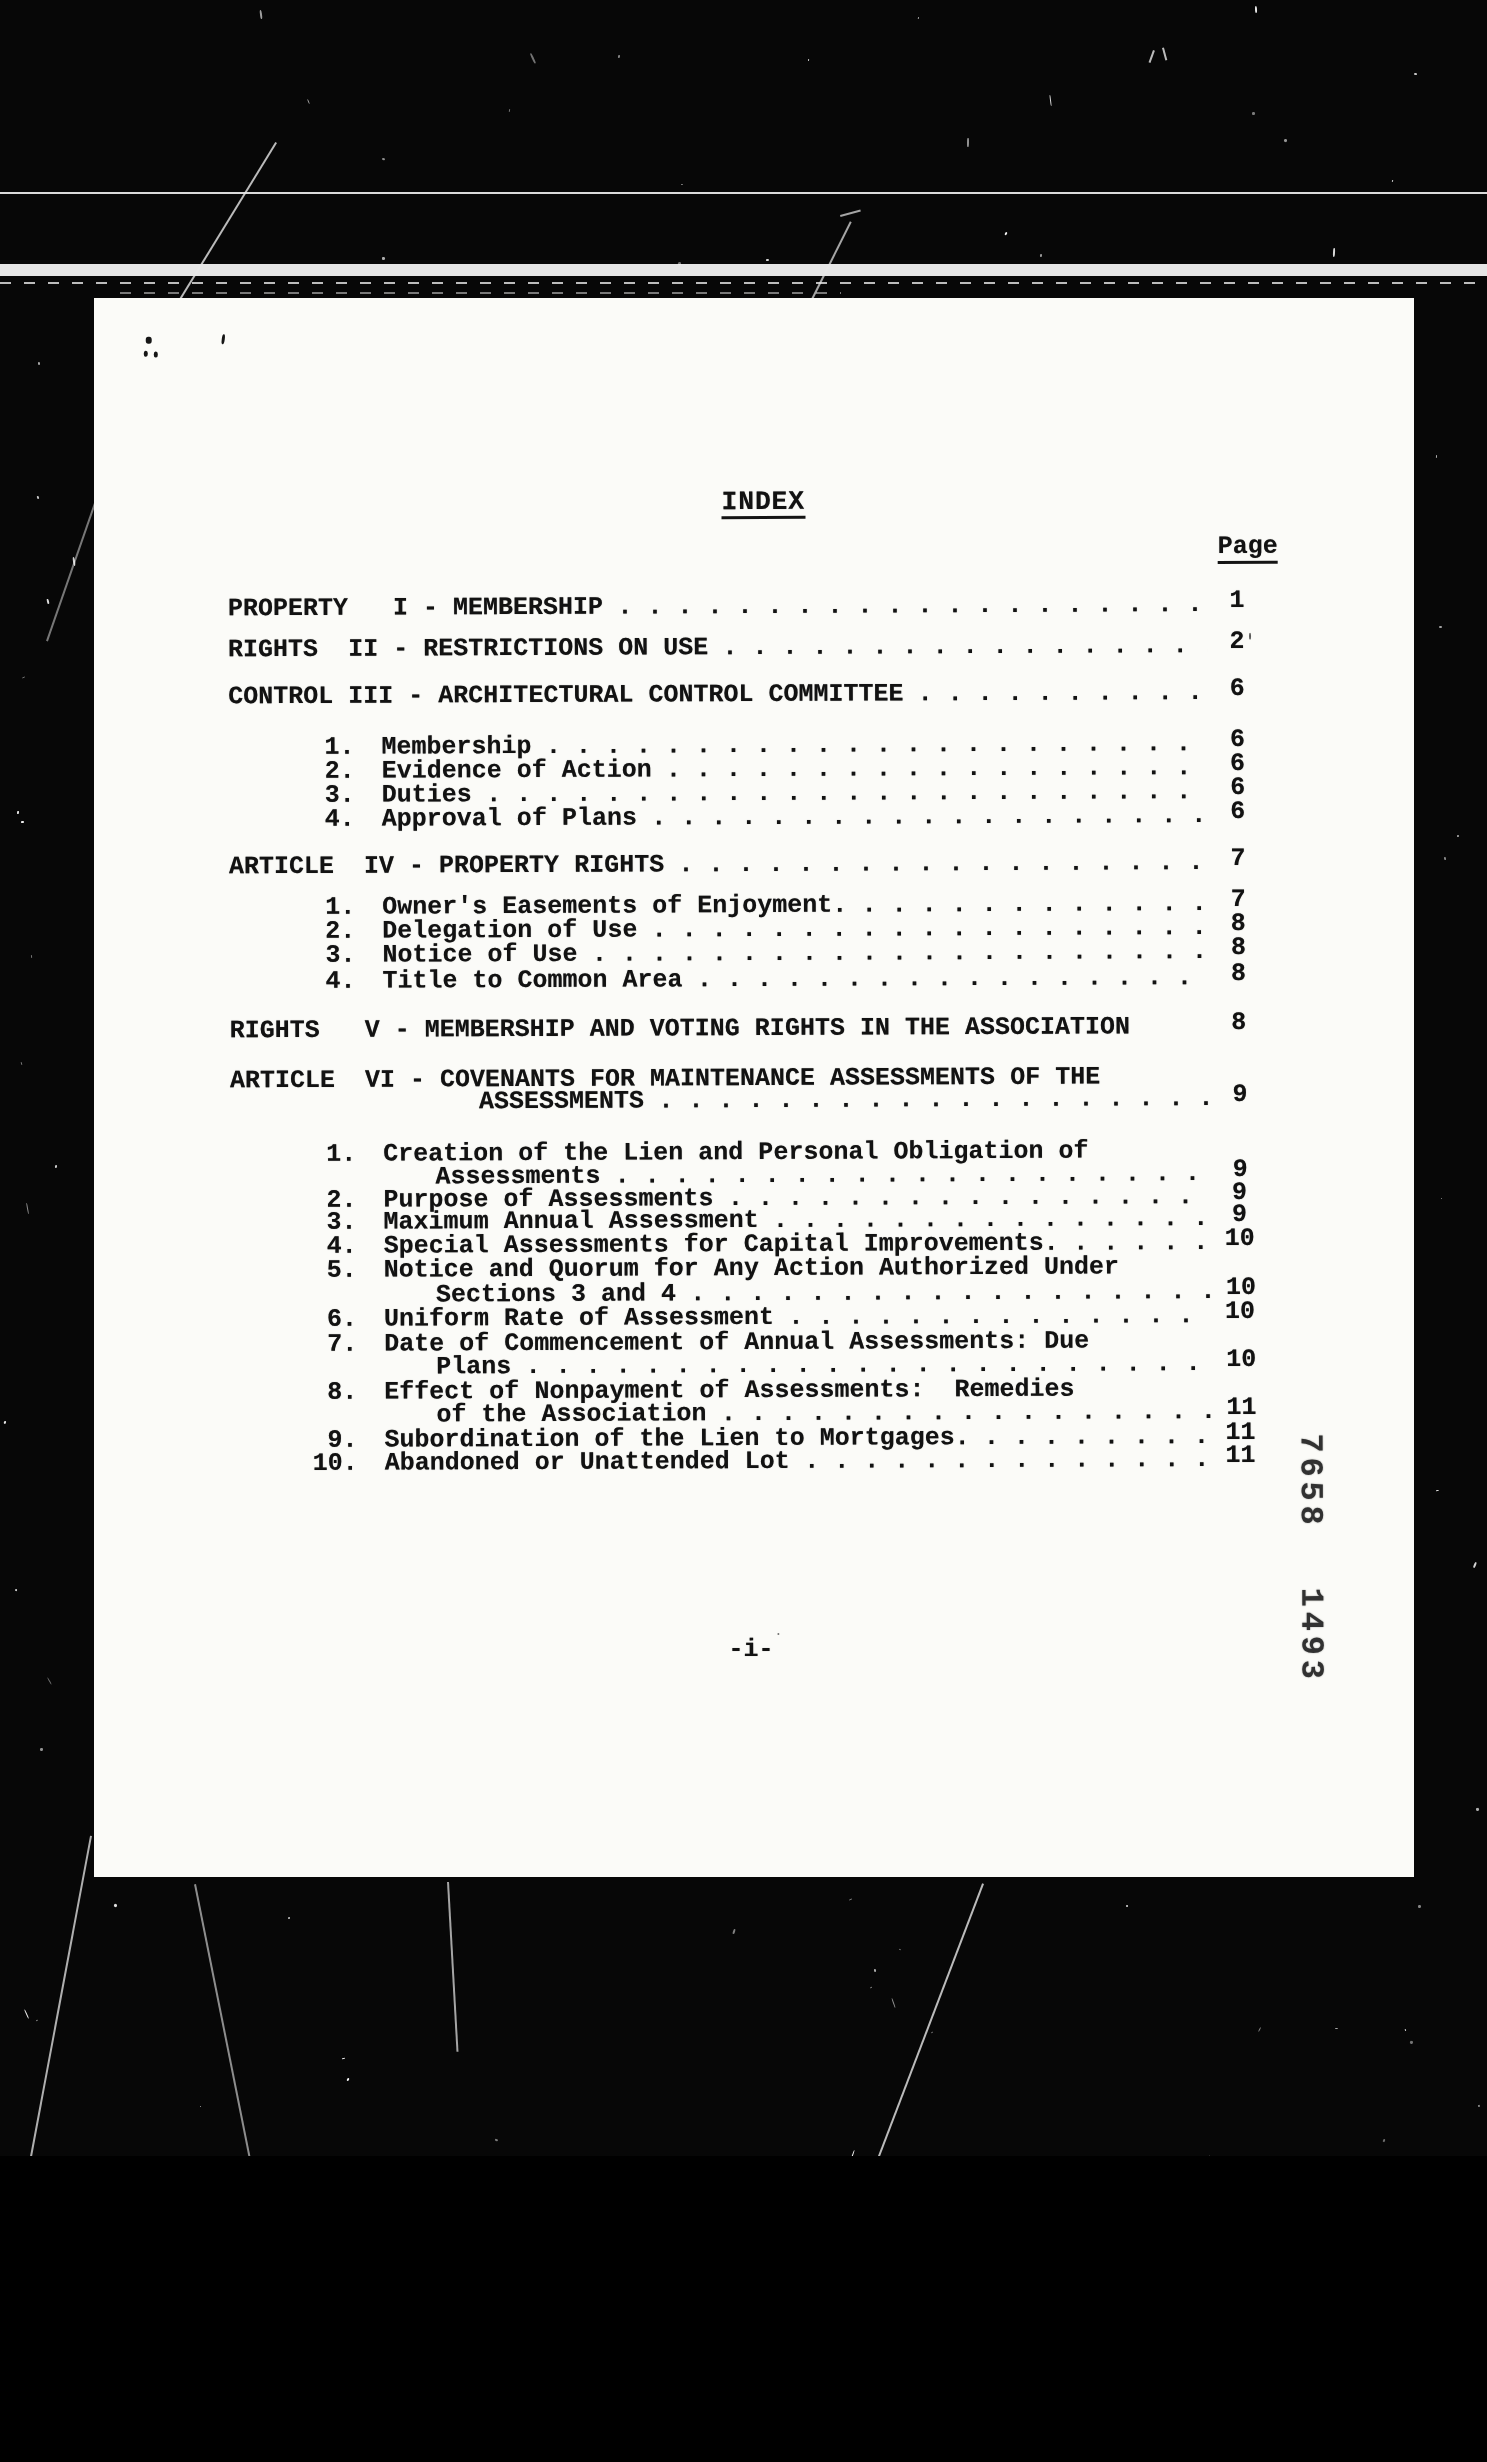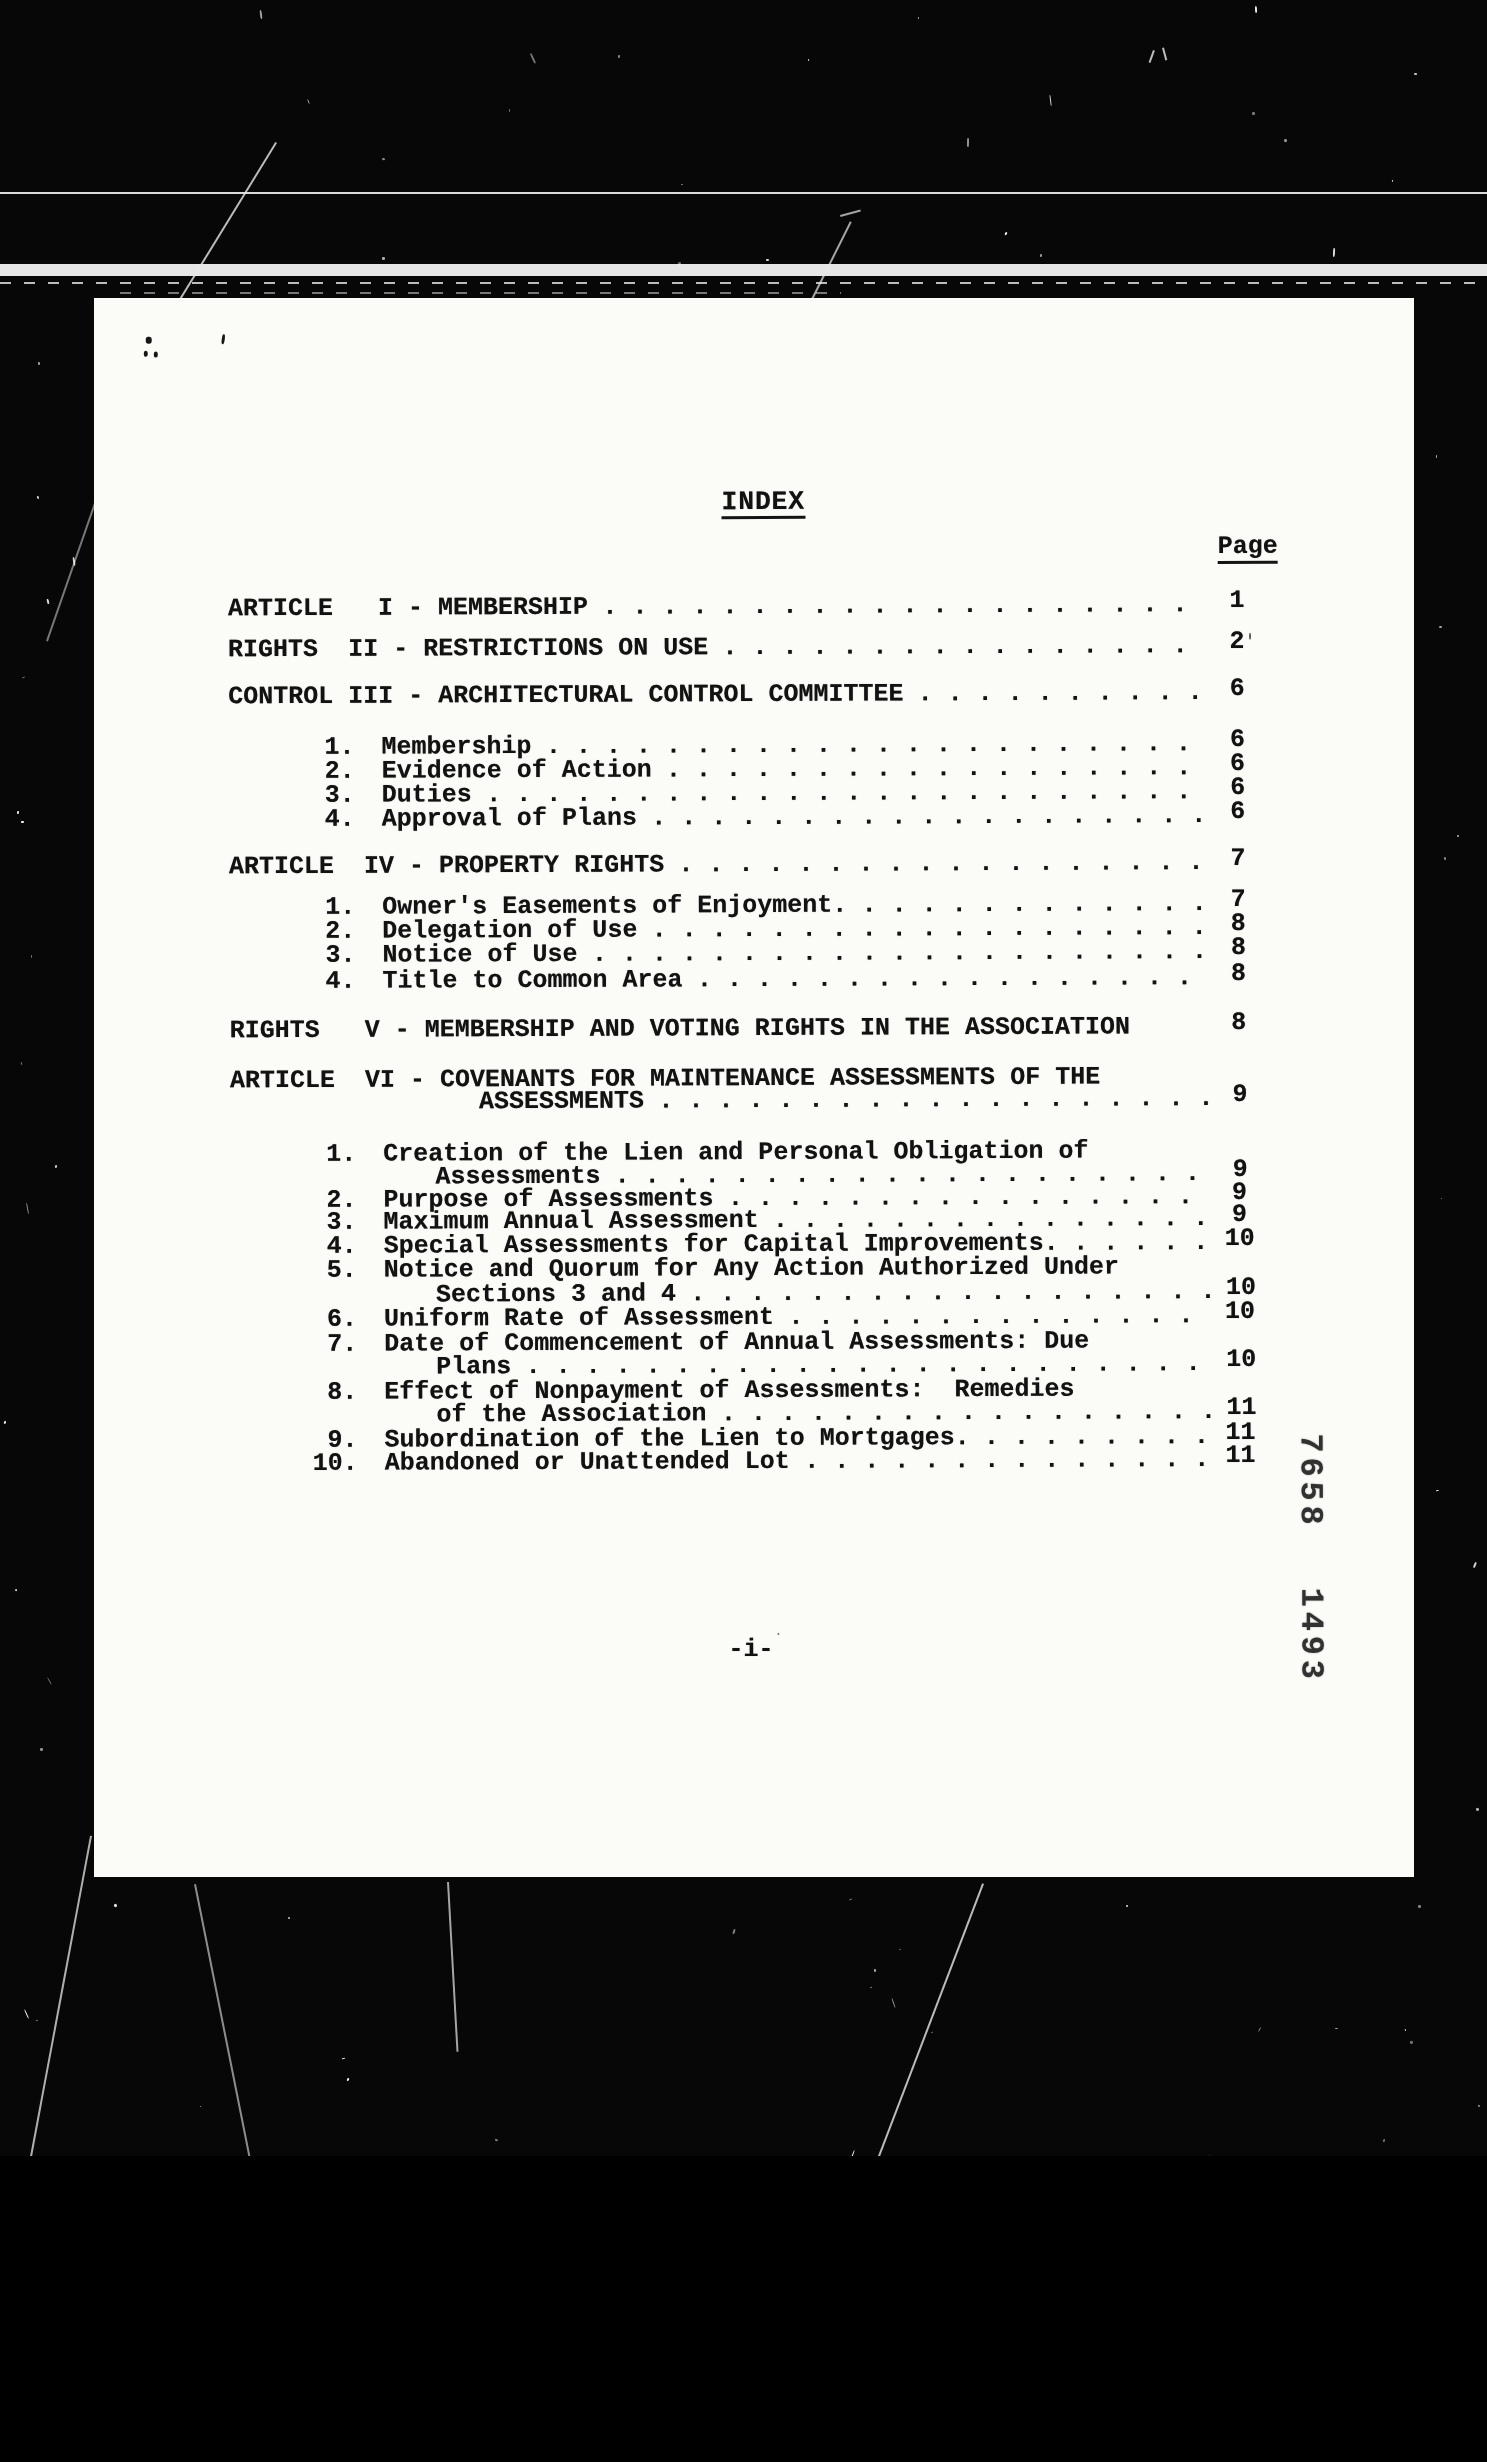--- a/index.html
+++ b/index.html
@@ -174,21 +174,21 @@
     </div>
 
   <div id="paper">
     <div id="content">
 
       <div class="heading" id="doc-title">INDEX</div>
 
       <div class="heading" id="page-col">Page</div>
 
       <div id="toc">
-          <div class="row article" style="top: 297px; left: 136px; width: 1034px;"><span class="prefix">ARTICLE   I - </span><span class="title">MEMBERSHIP</span><span class="leader">. . . . . . . . . . . . . . . . . . . . . . . . . . . . . . . . . . . . . . . . . . . . . . . . . . . . . . . . . . . . . . . . . . . . . . </span><span class="page">1</span></div>
+          <div class="row article" style="top: 297px; left: 136px; width: 1034px;"><span class="prefix">PROPERTY   I - </span><span class="title">MEMBERSHIP</span><span class="leader">. . . . . . . . . . . . . . . . . . . . . . . . . . . . . . . . . . . . . . . . . . . . . . . . . . . . . . . . . . . . . . . . . . . . . . </span><span class="page">1</span></div>
           <div class="row article" style="top: 338px; left: 136px; width: 1034px;"><span class="prefix">RIGHTS  II - </span><span class="title">RESTRICTIONS ON USE</span><span class="leader">. . . . . . . . . . . . . . . . . . . . . . . . . . . . . . . . . . . . . . . . . . . . . . . . . . . . . . . . . . . . . . . . . . . . . . </span><span class="page">2</span></div>
           <div class="row article" style="top: 385px; left: 136px; width: 1034px;"><span class="prefix">CONTROL III - </span><span class="title">ARCHITECTURAL CONTROL COMMITTEE</span><span class="leader">. . . . . . . . . . . . . . . . . . . . . . . . . . . . . . . . . . . . . . . . . . . . . . . . . . . . . . . . . . . . . . . . . . . . . . </span><span class="page">6</span></div>
           <div class="row item" style="top: 436px; left: 216px; width: 954px;"><span class="num">1.</span><span class="title">Membership</span><span class="leader">. . . . . . . . . . . . . . . . . . . . . . . . . . . . . . . . . . . . . . . . . . . . . . . . . . . . . . . . . . . . . . . . . . . . . . </span><span class="page">6</span></div>
           <div class="row item" style="top: 460px; left: 216px; width: 954px;"><span class="num">2.</span><span class="title">Evidence of Action</span><span class="leader">. . . . . . . . . . . . . . . . . . . . . . . . . . . . . . . . . . . . . . . . . . . . . . . . . . . . . . . . . . . . . . . . . . . . . . </span><span class="page">6</span></div>
           <div class="row item" style="top: 484px; left: 216px; width: 954px;"><span class="num">3.</span><span class="title">Duties</span><span class="leader">. . . . . . . . . . . . . . . . . . . . . . . . . . . . . . . . . . . . . . . . . . . . . . . . . . . . . . . . . . . . . . . . . . . . . . </span><span class="page">6</span></div>
           <div class="row item" style="top: 508px; left: 216px; width: 954px;"><span class="num">4.</span><span class="title">Approval of Plans</span><span class="leader">. . . . . . . . . . . . . . . . . . . . . . . . . . . . . . . . . . . . . . . . . . . . . . . . . . . . . . . . . . . . . . . . . . . . . . </span><span class="page">6</span></div>
           <div class="row article" style="top: 555px; left: 136px; width: 1034px;"><span class="prefix">ARTICLE  IV - </span><span class="title">PROPERTY RIGHTS</span><span class="leader">. . . . . . . . . . . . . . . . . . . . . . . . . . . . . . . . . . . . . . . . . . . . . . . . . . . . . . . . . . . . . . . . . . . . . . </span><span class="page">7</span></div>
           <div class="row item" style="top: 596px; left: 216px; width: 954px;"><span class="num">1.</span><span class="title">Owner's Easements of Enjoyment.</span><span class="leader">. . . . . . . . . . . . . . . . . . . . . . . . . . . . . . . . . . . . . . . . . . . . . . . . . . . . . . . . . . . . . . . . . . . . . . </span><span class="page">7</span></div>
           <div class="row item" style="top: 620px; left: 216px; width: 954px;"><span class="num">2.</span><span class="title">Delegation of Use</span><span class="leader">. . . . . . . . . . . . . . . . . . . . . . . . . . . . . . . . . . . . . . . . . . . . . . . . . . . . . . . . . . . . . . . . . . . . . . </span><span class="page">8</span></div>
           <div class="row item" style="top: 644px; left: 216px; width: 954px;"><span class="num">3.</span><span class="title">Notice of Use</span><span class="leader">. . . . . . . . . . . . . . . . . . . . . . . . . . . . . . . . . . . . . . . . . . . . . . . . . . . . . . . . . . . . . . . . . . . . . . </span><span class="page">8</span></div>

